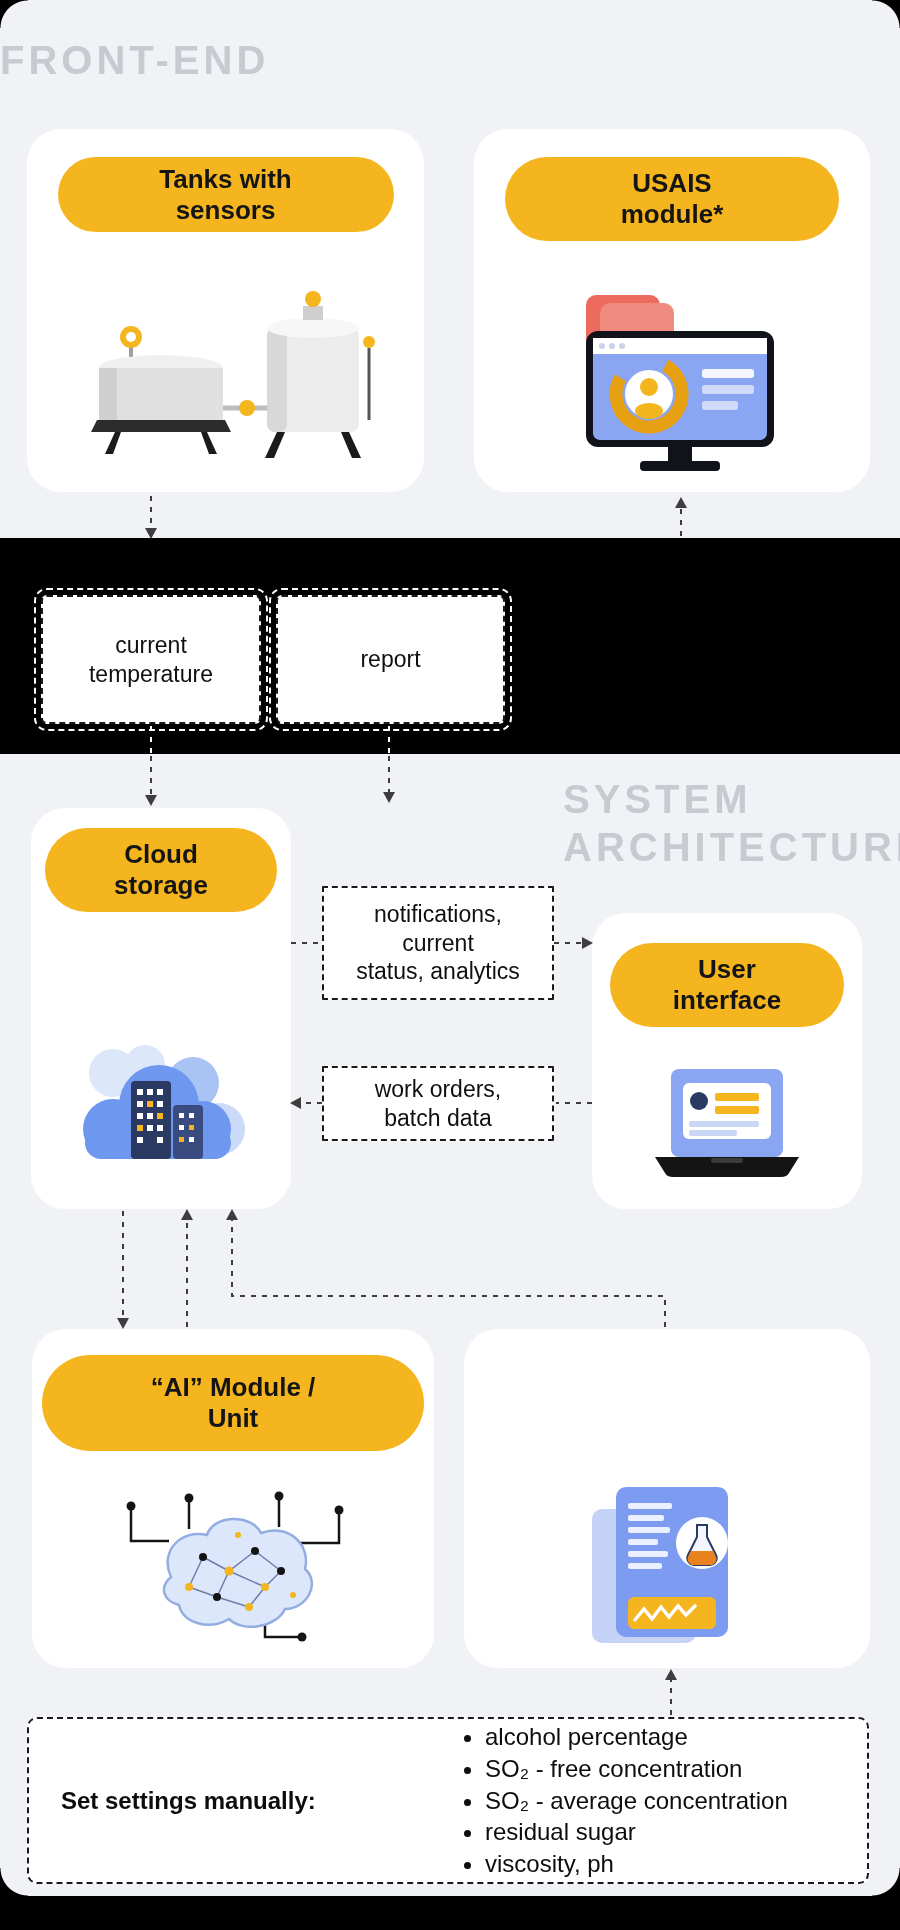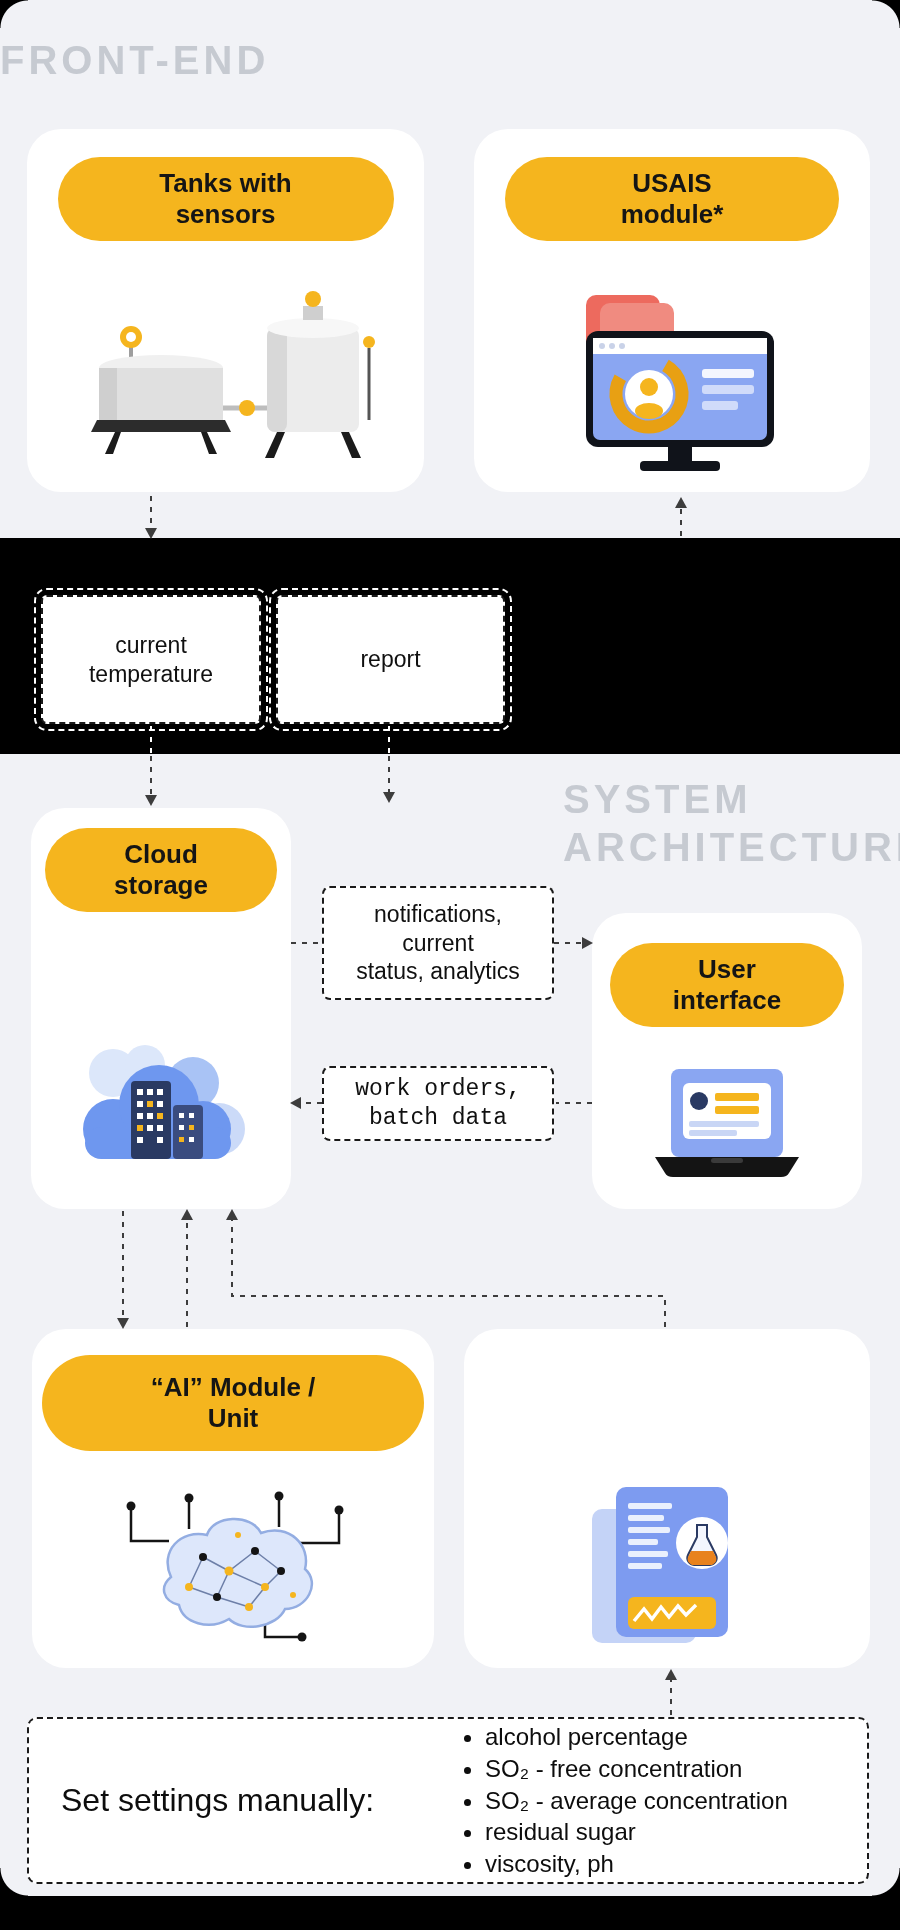--- a/index.html
+++ b/index.html
@@ -30,53 +30,53 @@
   #card-ai      { left:32px;  top:1329px; width:402px; height:339px; }
   #card-quality { left:464px; top:1329px; width:406px; height:339px; }
 
   .pill {
     position:absolute; left:50%; transform:translateX(-50%);
     background:#F5B51E; border-radius:52px;
     display:flex; align-items:center; justify-content:center; text-align:center;
     color:#151515; font-weight:600; font-size:26px; line-height:1.18;
     white-space:pre-line; padding:10px 18px;
   }
-  #card-tanks .pill   { top:28px; width:336px; height:84px; }
+  #card-tanks .pill   { top:28px; width:336px; height:75px; }
   #card-usais .pill   { top:28px; width:334px; height:84px; }
   #card-cloud .pill   { top:20px; width:232px; height:84px; }
   #card-ui .pill      { top:30px; width:234px; height:84px; }
   #card-ai .pill      { top:26px; width:382px; height:96px; }
   #card-quality .pill { top:26px; width:384px; height:96px; }
 
   .illus { position:absolute; left:50%; transform:translateX(-50%); }
   #card-tanks .illus   { bottom:22px; }
   #card-usais .illus   { bottom:16px; }
   #card-cloud .illus   { bottom:28px; }
   #card-ui .illus      { bottom:24px; }
   #card-ai .illus      { bottom:18px; }
   #card-quality .illus { bottom:12px; }
 
   .band { position:absolute; left:0; top:538px; width:900px; height:216px; background:#000; }
 
   .flow-box {
-    position:absolute; background:#fff; border:2px dashed #1a1a1a; border-radius:8px;
+    position:absolute; background:#fff; border:2px dashed #1a1a1a; border-radius:1px;
     display:flex; align-items:center; justify-content:center; text-align:center;
     font-size:23px; color:#101010; white-space:pre-line; line-height:1.25;
   }
   #box-temp   { left:41px;  top:595px; width:220px; height:129px; border-radius:6px; outline:2px dashed #fff; outline-offset:5px; }
   #box-report { left:276px; top:595px; width:229px; height:129px; border-radius:6px; outline:2px dashed #fff; outline-offset:5px; }
   #box-notifications { left:322px; top:886px;  width:232px; height:114px; }
-  #box-workorders    { left:322px; top:1066px; width:232px; height:75px;font-family:Liberation Mono, monospace; }
+  #box-workorders    { left:322px; top:1066px; width:232px; height:75px; }
 
   #box-settings {
     position:absolute; left:27px; top:1717px; width:842px; height:167px;
     background:#fff; border:2px dashed #1a1a1a; border-radius:10px;
     display:flex; align-items:center;
   }
-  #settings-heading { width:430px; padding-left:32px; font-size:32px; font-weight:400; color:#0d0d0d; }
+  #settings-heading { width:430px; padding-left:32px; font-size:24px; font-weight:700; color:#0d0d0d; }
   #settings-list { flex:1; list-style:disc; padding-left:26px; padding-right:16px; font-size:24px; color:#0d0d0d; line-height:1.32; }
 
   .connectors { position:absolute; left:0; top:0; z-index:5; pointer-events:none; }
   .bottom-bar { position:absolute; left:0; top:1896px; width:900px; height:34px; background:#000; }
 </style>
 </head>
 <body>
 
 <div class="page">
 

